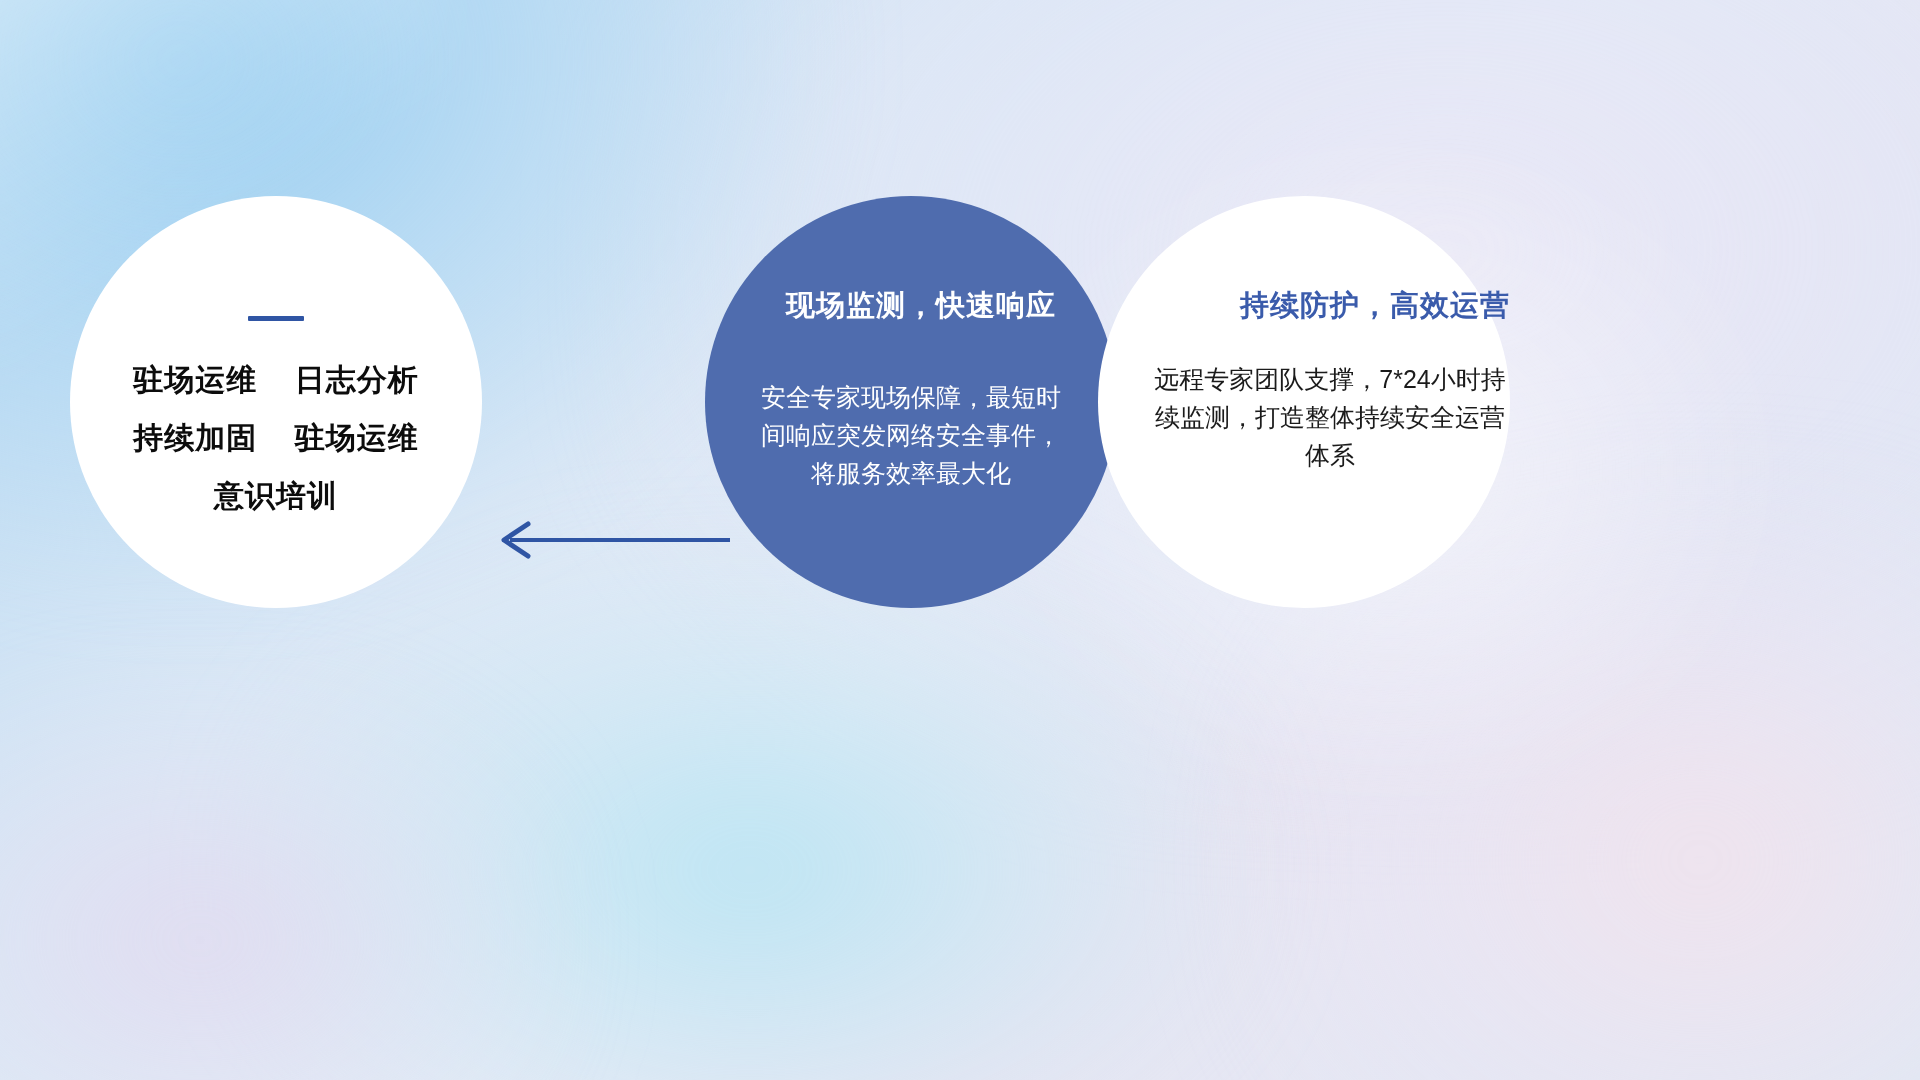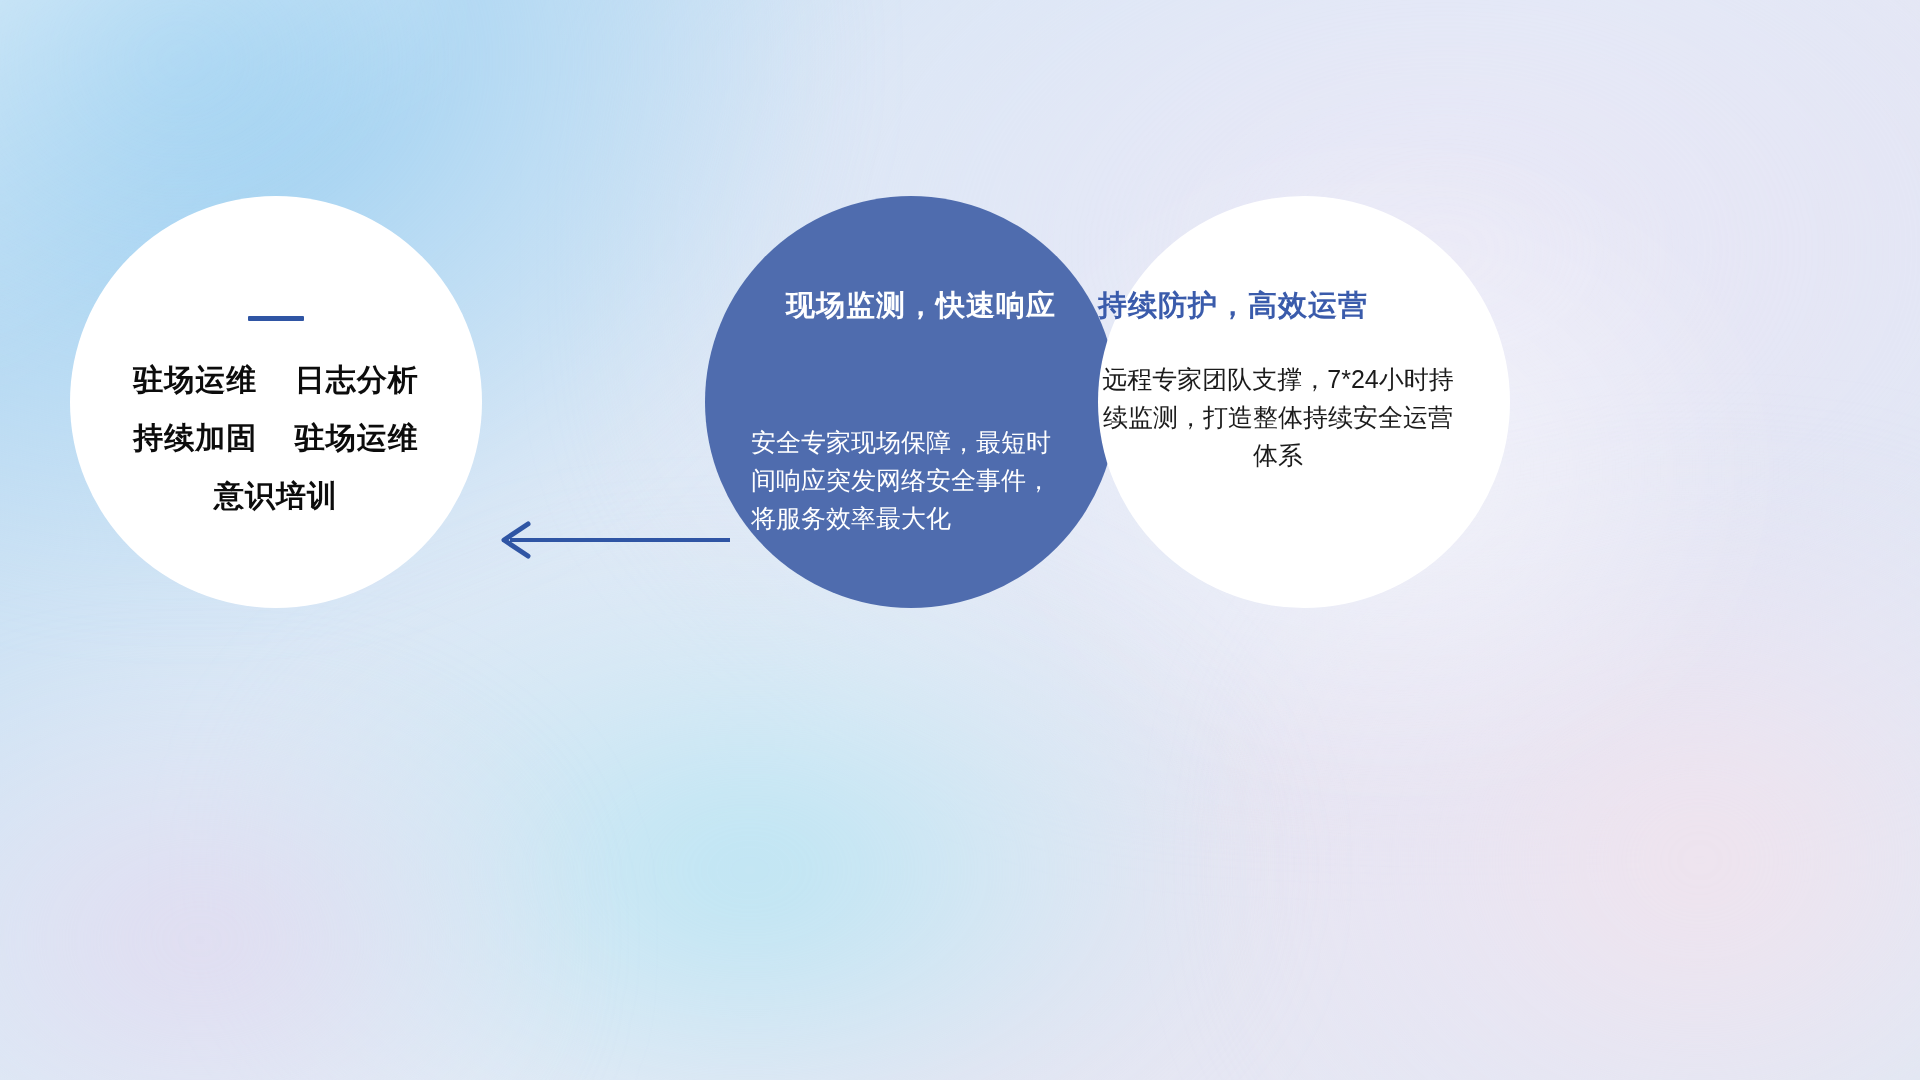--- a/index.html
+++ b/index.html
@@ -145,54 +145,53 @@
     position: absolute;
     left: 705px;
     top: 196px;
     width: 412px;
     height: 412px;
     box-sizing: border-box;
     display: flex;
     flex-direction: column;
     align-items: center;
     padding-top: 90px;
-    gap: 45px;
   }
   #mid-title {
     font-size: 29px;
     font-weight: bold;
     color: #ffffff;
     letter-spacing: 1px;
     white-space: nowrap;
     text-align: center;
     
     position: relative;
     left: 10px;
   }
   #mid-body {
     margin-top: 52px;
     width: 320px;
     font-size: 25px;
     line-height: 1.52;
     color: #ffffff;
-    text-align: left;
+    text-align: center;
     font-weight: 400;
   }
 
   
   #right-content {
     position: absolute;
     left: 1098px;
     top: 196px;
     width: 412px;
     height: 412px;
     box-sizing: border-box;
     display: flex;
     flex-direction: column;
-    align-items: flex-start;
+    align-items: flex-end;
     padding-top: 90px;
   }
   #right-title {
     font-size: 29px;
     font-weight: bold;
     color: #3a5bab;
     letter-spacing: 1px;
     white-space: nowrap;
     text-align: center;
   }

